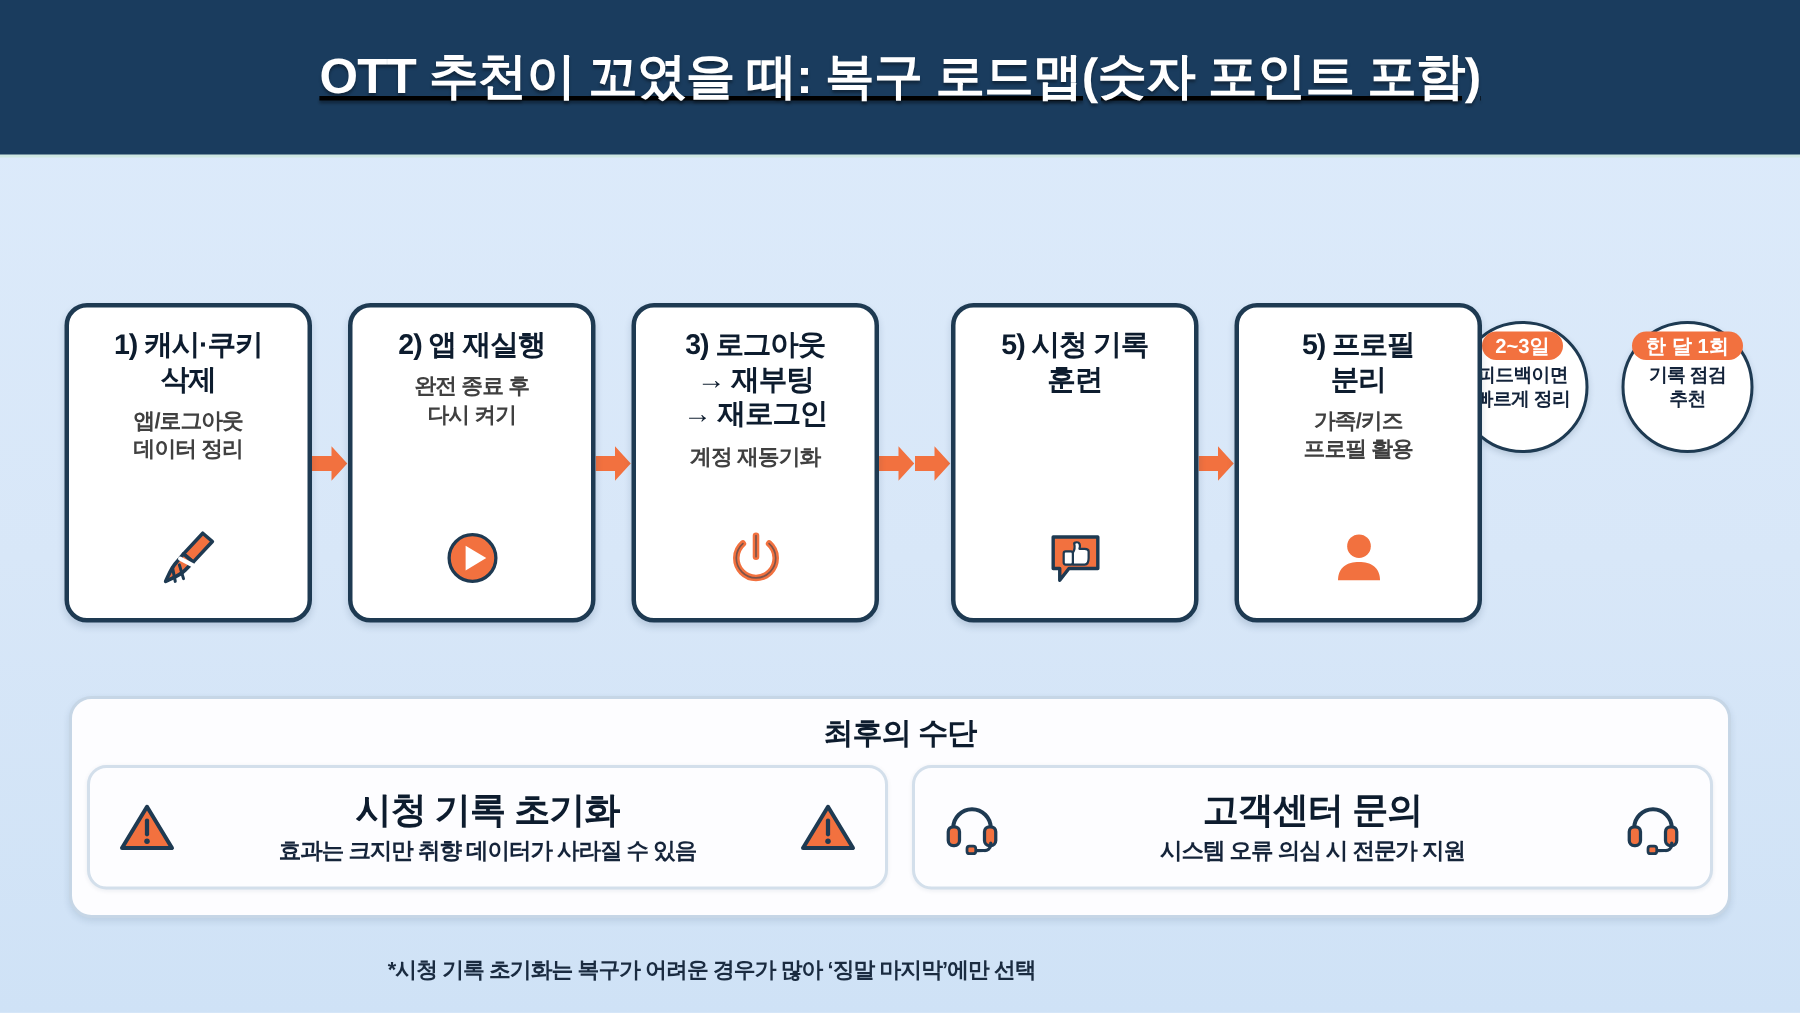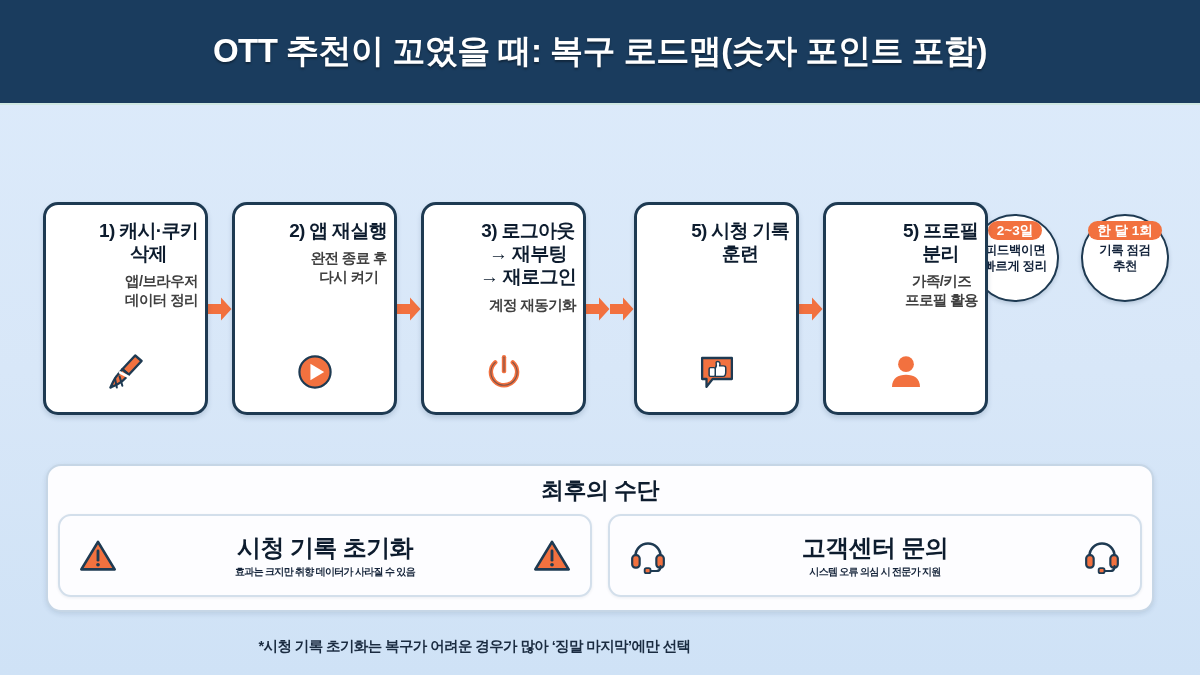--- a/index.html
+++ b/index.html
@@ -11,20 +11,21 @@
   }
   .page{position:relative;width:1200px;height:675px;
         background:linear-gradient(180deg,#ddebfb 0%,#d8e7f8 55%,#cfe2f6 100%);}
 
   
   .header{
     position:absolute;left:0;top:0;width:1200px;height:103px;
     background:#1a3c5e;
     display:flex;align-items:center;justify-content:center;
     box-shadow:0 2px 0 #cfe7e2;
+    text-decoration:underline;
   }
   .header-title{
     color:#ffffff;font-size:33px;font-weight:bold;letter-spacing:-0.5px;
     text-shadow:0 2px 2px rgba(0,0,0,.35);
     white-space:nowrap;
   }
 
   
   .badges{position:absolute;top:106px;left:0;width:1200px;height:92px;}
   .badge{
@@ -48,21 +49,21 @@
   #badge2{left:1081px;top:108px;}
 
   
   .steps{
     position:absolute;left:43px;top:202px;width:1114px;height:213px;
     display:flex;align-items:center;
   }
   .card{
     width:165px;height:213px;box-sizing:border-box;
     background:#ffffff;border:3px solid #1e3a52;border-radius:15px;
-    display:flex;flex-direction:column;align-items:flex-end;
+    display:flex;flex-direction:column;align-items:center;
     padding:14px 7px 10px;
     box-shadow:0 3px 5px rgba(25,55,90,.17);
     position:relative;flex:0 0 auto;
   }
   .card-title{
     color:#0d1c2e;font-weight:bold;font-size:19px;line-height:1.22;
     text-align:center;white-space:pre-line;letter-spacing:-0.7px;
   }
   .card-sub{
     color:#404040;font-size:14.5px;line-height:1.28;font-weight:bold;
@@ -78,37 +79,37 @@
   }
 
   
   .panel{
     position:absolute;left:46px;top:464px;width:1108px;height:148px;
     box-sizing:border-box;background:#fdfdff;border:2px solid #c6d6e6;
     border-radius:15px;box-shadow:0 2px 5px rgba(25,55,90,.12);
     padding:9px 10px 10px;
   }
   .panel-title{
-    text-align:center;color:#0d1c2e;font-size:23px;font-weight:bold;
+    text-align:center;color:#0d1c2e;font-size:20px;font-weight:bold;
     letter-spacing:-0.6px;margin-bottom:8px;
   }
   .panel-row{display:flex;gap:16px;justify-content:space-between;}
   .subcard{
     flex:1 1 0;height:83px;box-sizing:border-box;
     background:#fdfdff;border:2px solid #d3dfeb;border-radius:13px;
     display:flex;align-items:center;justify-content:space-between;
     padding:0 16px;box-shadow:0 1px 3px rgba(25,55,90,.08);
   }
   .subcard-mid{text-align:center;flex:1 1 auto;padding:0 6px;}
   .subcard-title{
     color:#0d1c2e;font-size:24px;font-weight:bold;letter-spacing:-0.6px;
     line-height:1.25;
   }
   .subcard-sub{
-    color:#15243a;font-size:10px;font-weight:bold;letter-spacing:-0.7px;
+    color:#15243a;font-size:15px;font-weight:bold;letter-spacing:-0.7px;
     line-height:1.3;margin-top:2px;
   }
   .sc-icon{flex:0 0 auto;width:44px;height:44px;display:flex;align-items:center;justify-content:center;}
 
   
   .footnote{
     position:absolute;left:0;top:637px;width:949px;text-align:center;
     color:#1a2b40;font-size:14.5px;font-weight:bold;letter-spacing:-0.6px;
   }
 </style>
@@ -137,21 +138,21 @@
       <div class="badge-text">기록 점검
 추천</div>
     </div>
   </div>
 
   <div class="steps">
 
     <div class="card">
       <div class="card-title">1) 캐시·쿠키
 삭제</div>
-      <div class="card-sub">앱/브라우저
+      <div class="card-sub">앱/로그아웃
 데이터 정리</div>
       <div class="card-icon">
         <svg width="44" height="44" viewBox="0 0 48 48">
           <g stroke="#1e3a52" stroke-width="2.6" stroke-linejoin="round" stroke-linecap="round">
             <path d="M34 6 L41 12 L27 27 L20 21 Z" fill="#f2713f"></path>
             <path d="M20 21 L27 27 L21 33 C17 37 11 39 7 41 C9 37 11 31 15 27 Z" fill="#f2713f"></path>
             <path d="M17.5 24.5 L29 30.5" fill="none" stroke="#ffffff" stroke-width="3"></path>
             <path d="M12 31 L14 41 M17 29 L20 39" fill="none" stroke="#1e3a52" stroke-width="2.2"></path>
           </g>
         </svg>

